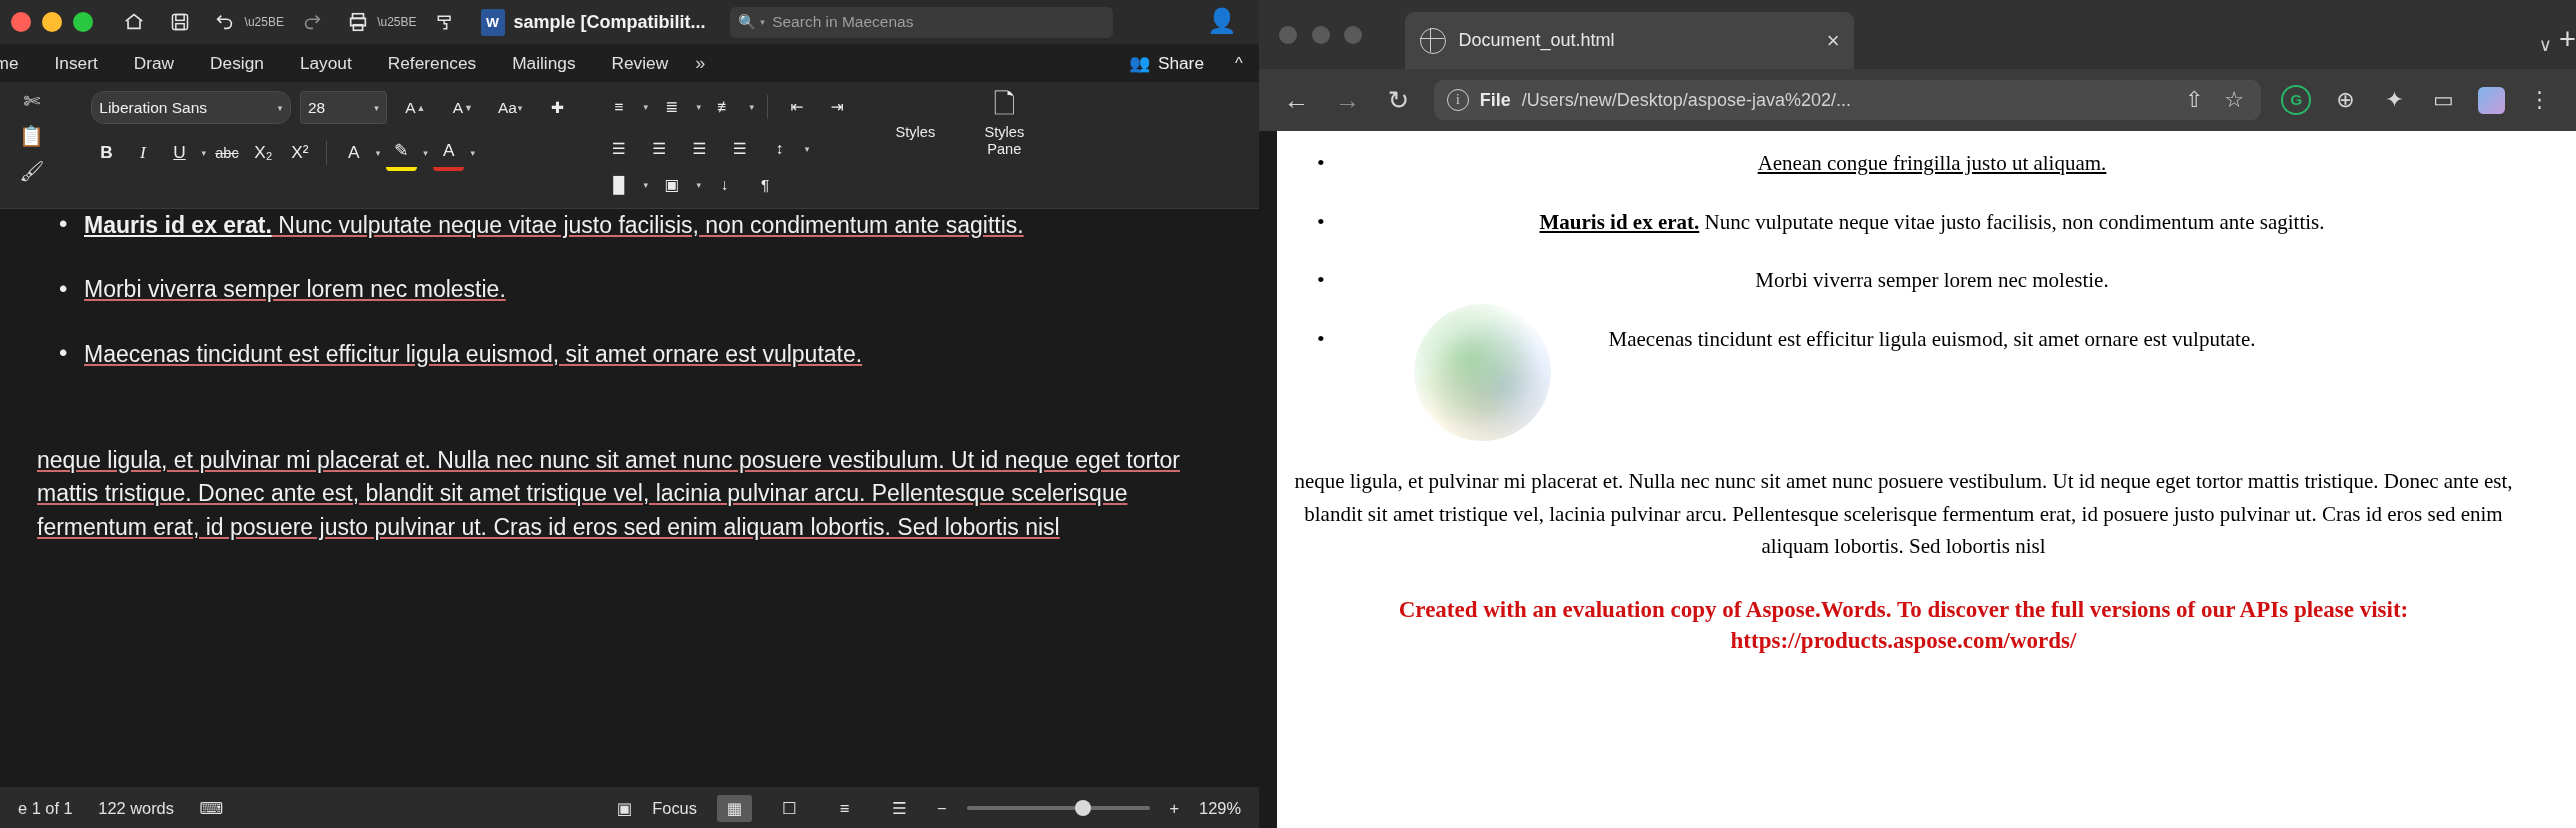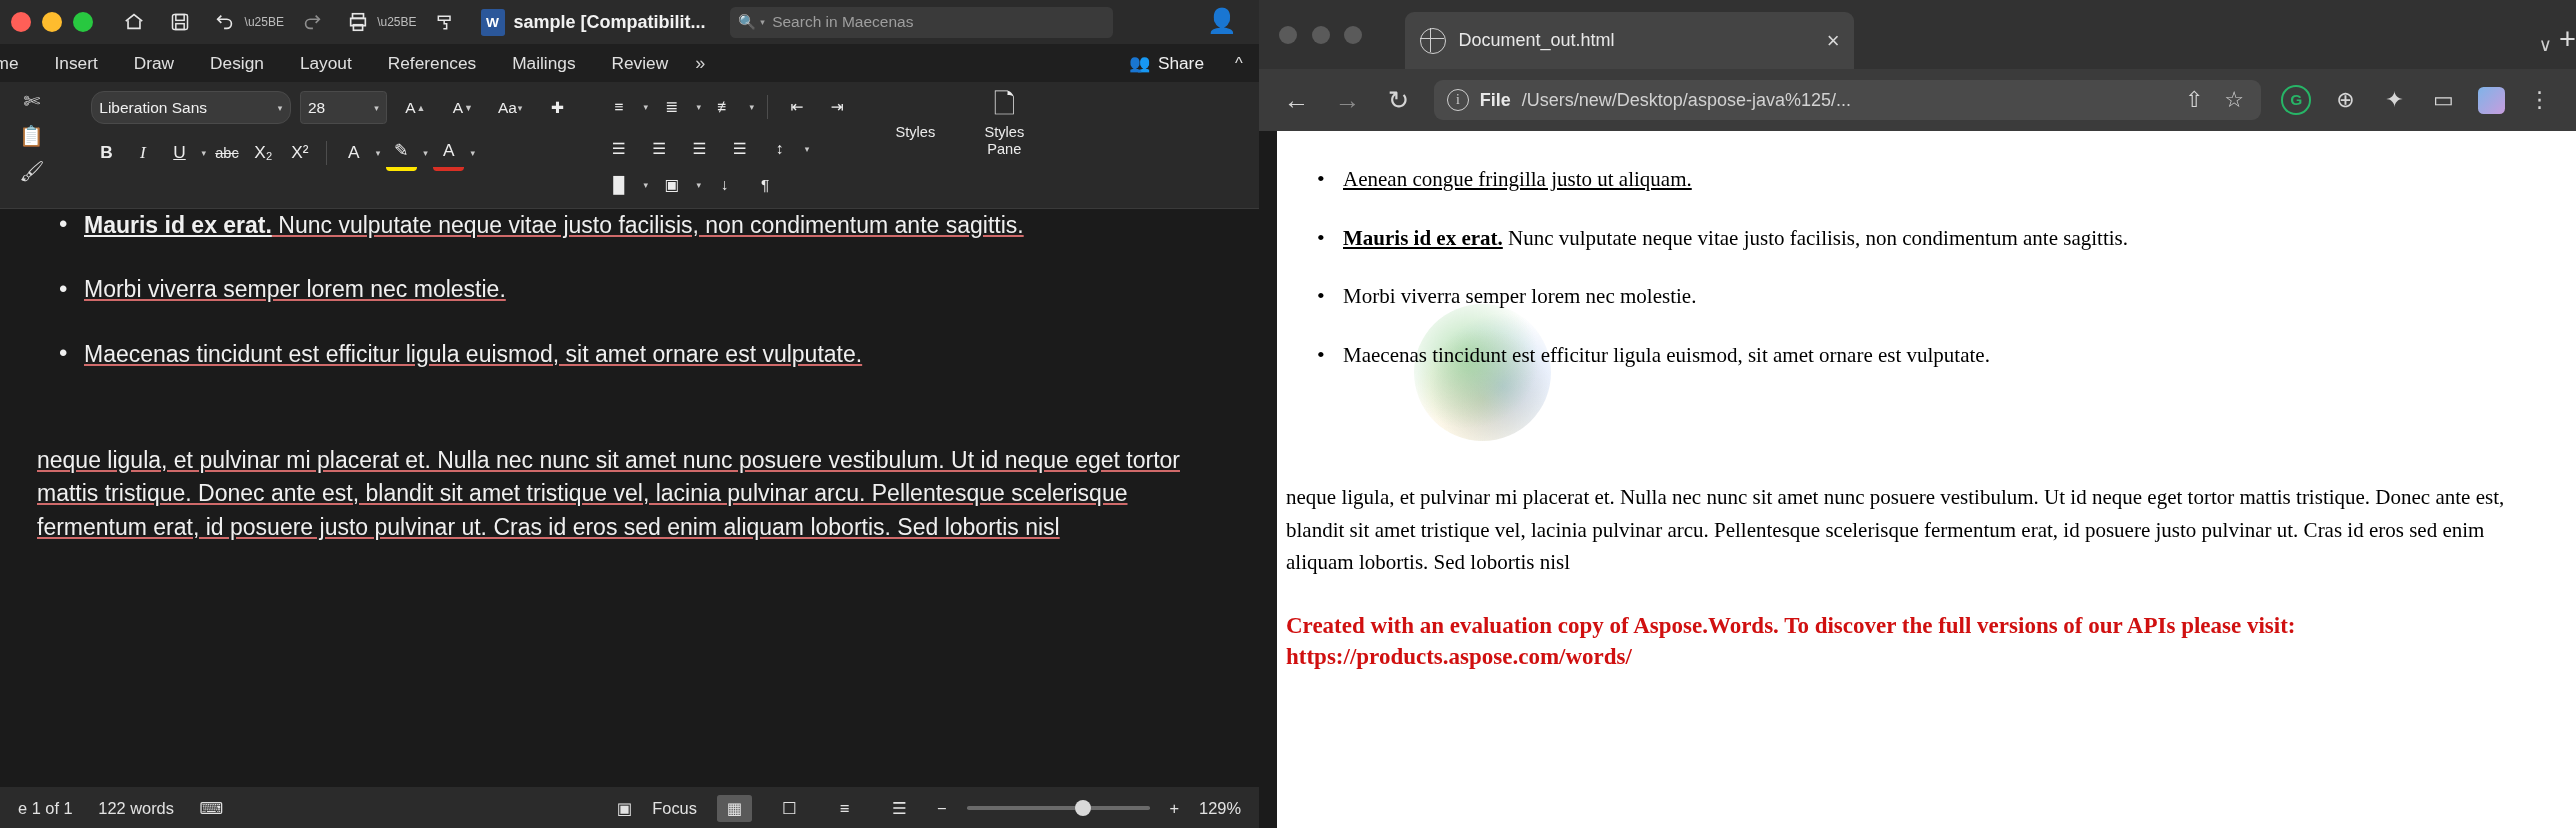--- a/index.html
+++ b/index.html
@@ -459,25 +459,26 @@
     left: 155px; top: 173px;
     width: 137px; height: 137px;
     border-radius: 50%;
     background:
       radial-gradient(circle at 40% 40%, rgba(120,200,120,.55), rgba(120,200,120,0) 60%),
       radial-gradient(circle at 65% 60%, rgba(120,160,230,.45), rgba(120,160,230,0) 60%),
       radial-gradient(circle at 50% 70%, rgba(235,200,100,.45), rgba(235,200,100,0) 60%);
   }
   .page-body {
     position: relative;
-    padding: 33px 55px 0 27px;
+    padding: 17px 55px 0 27px;
     font-family: "Liberation Serif", serif;
     color: #000;
     font-size: 21px;
     line-height: 1.5;
+    text-align: center;
   }
   ul.page-list { list-style: none; margin: 0; padding: 0; }
   ul.page-list li {
     position: relative;
     padding-left: 57px;
     margin-bottom: 27px;
     white-space: nowrap;
   }
   ul.page-list li:before {
     content: "•";
@@ -737,21 +738,21 @@
       <div class="tabbar-chev">∨</div>
     </div>
 
     <div class="br-toolbar">
       <span class="nav-icon">←</span>
       <span class="nav-icon dim">→</span>
       <span class="nav-icon">↻</span>
       <div class="url-bar">
         <span class="info-circle">i</span>
         <span class="url-file">File</span>
-        <span class="url-path">/Users/new/Desktop/aspose-java%125/...</span>
+        <span class="url-path">/Users/new/Desktop/aspose-java%202/...</span>
         <span style="margin-left:auto" class="tb-icon">⇧</span>
         <span class="tb-icon">☆</span>
       </div>
       <span class="green-g">G</span>
       <span class="tb-icon">⊕</span>
       <span class="tb-icon">✦</span>
       <span class="tb-icon">▭</span>
       <span class="avatar-ic"></span>
       <span class="tb-icon">⋮</span>
     </div>

